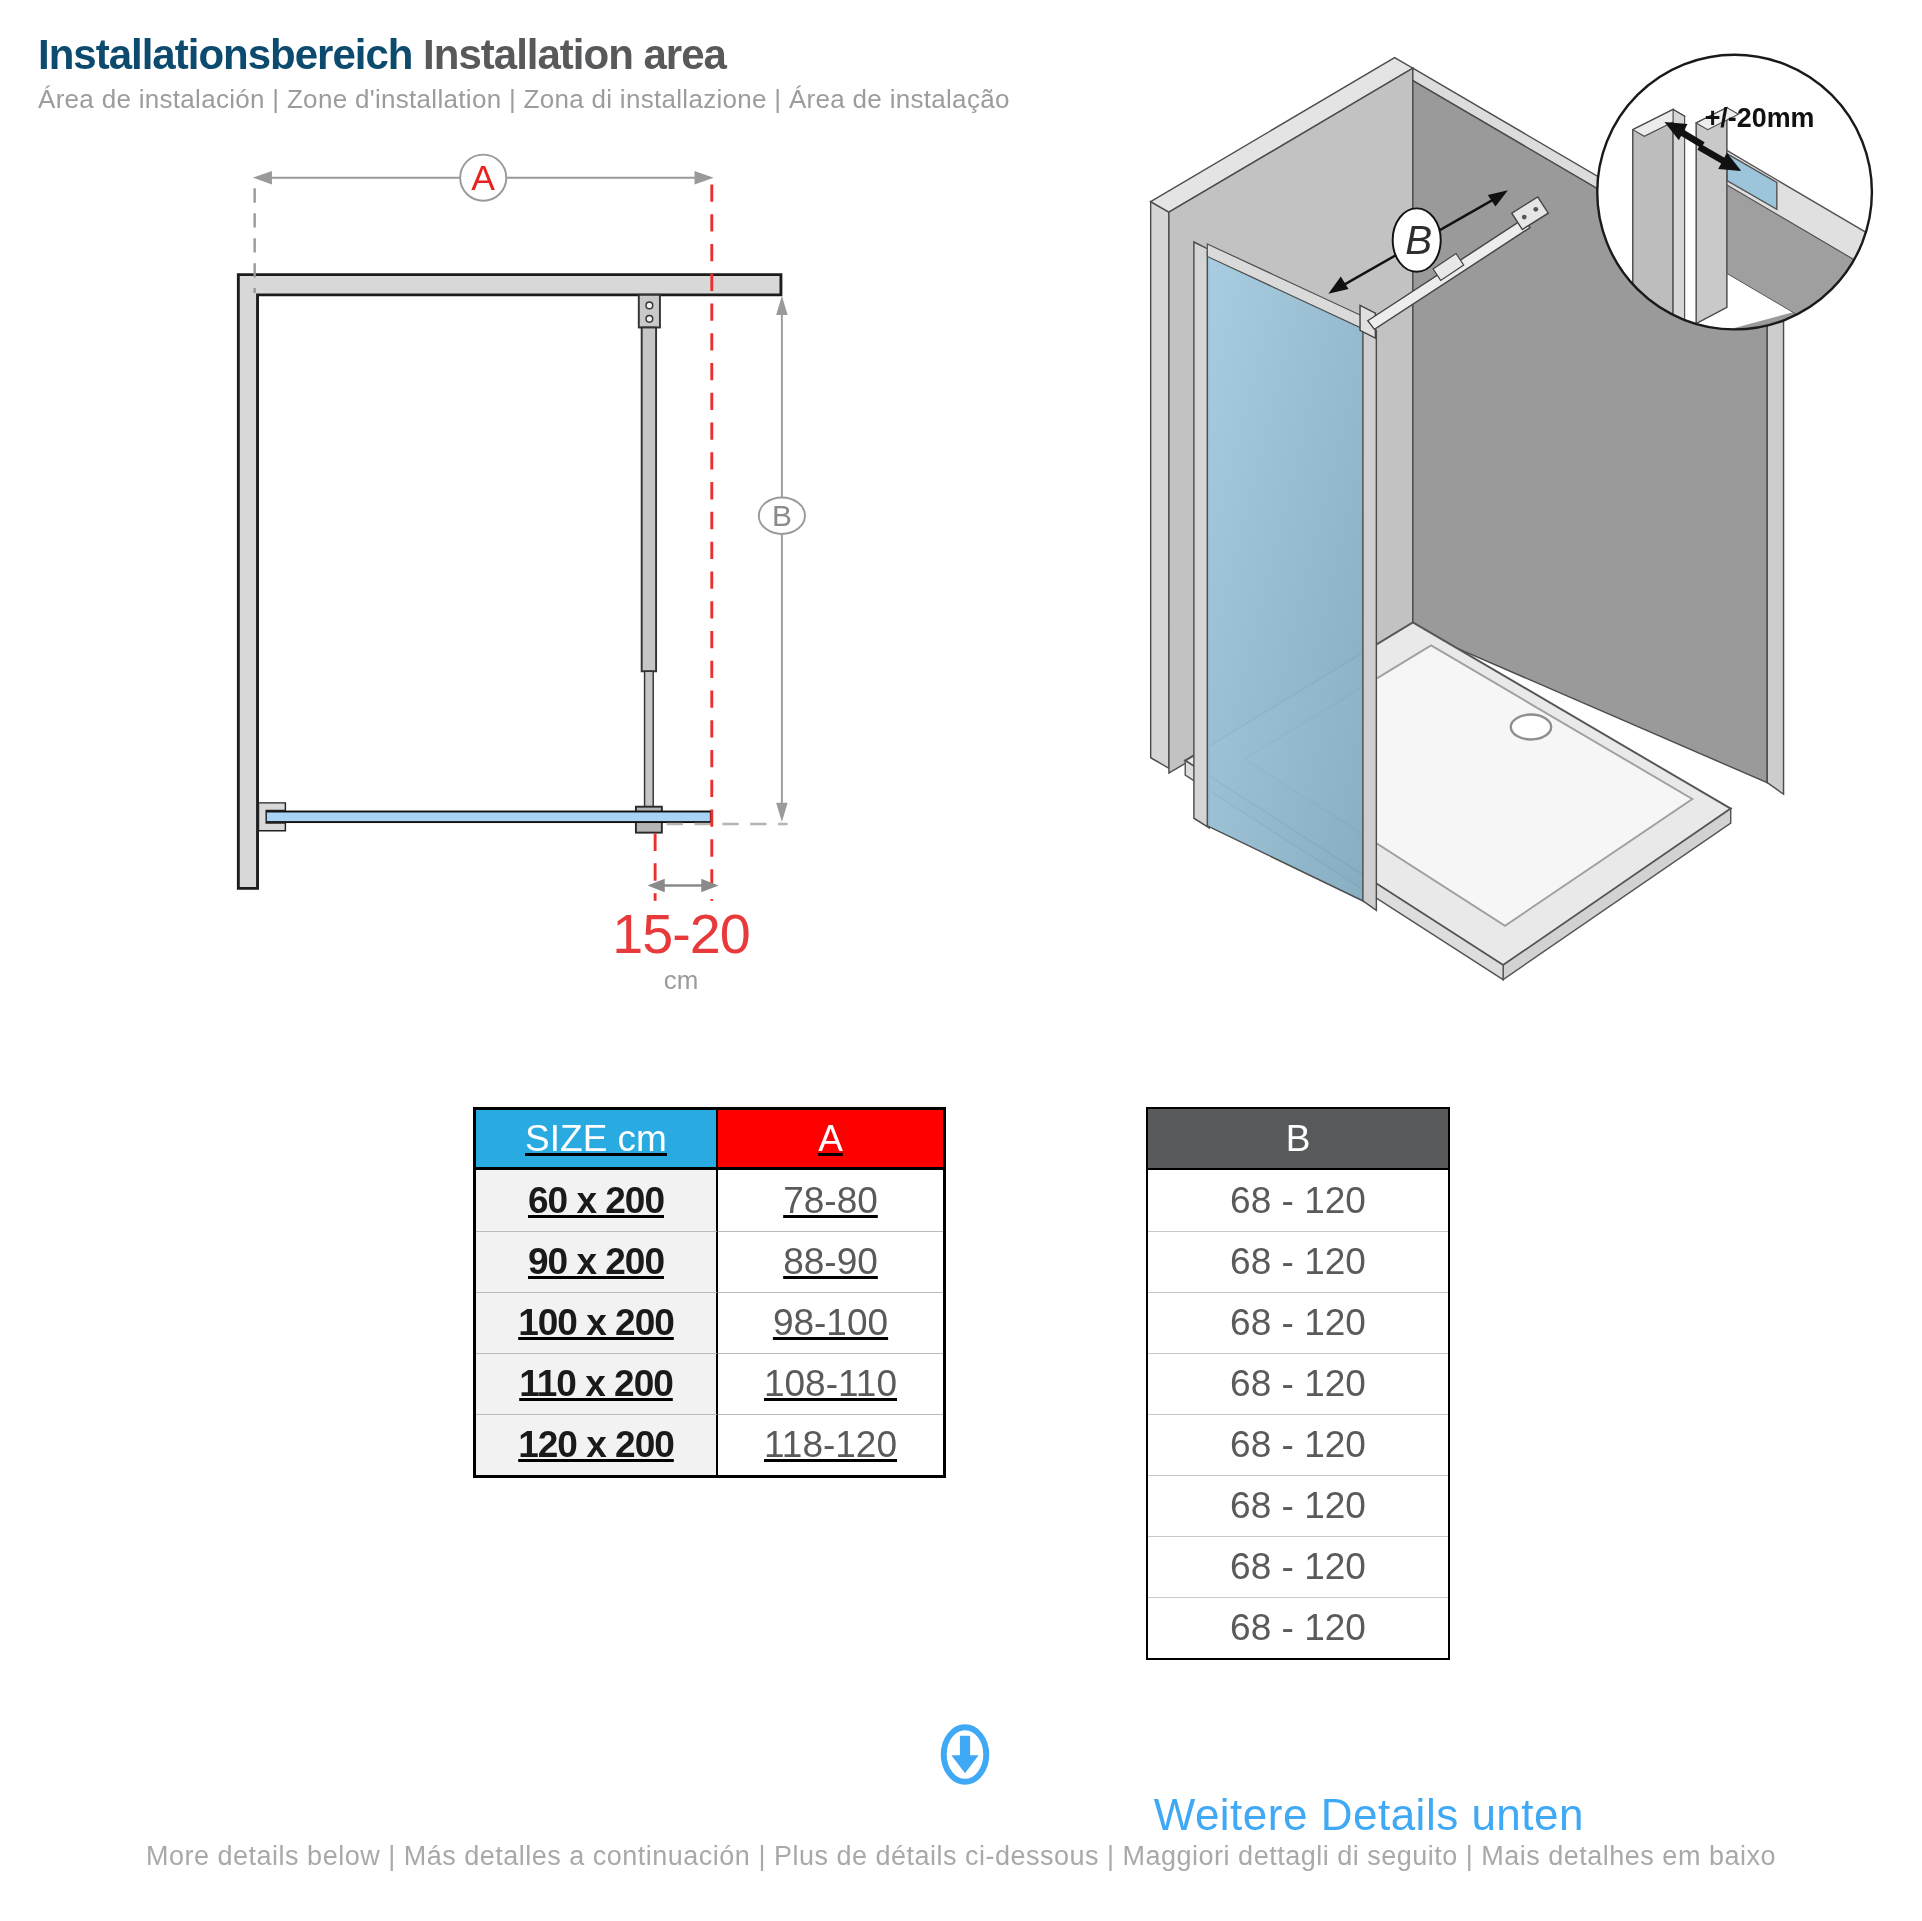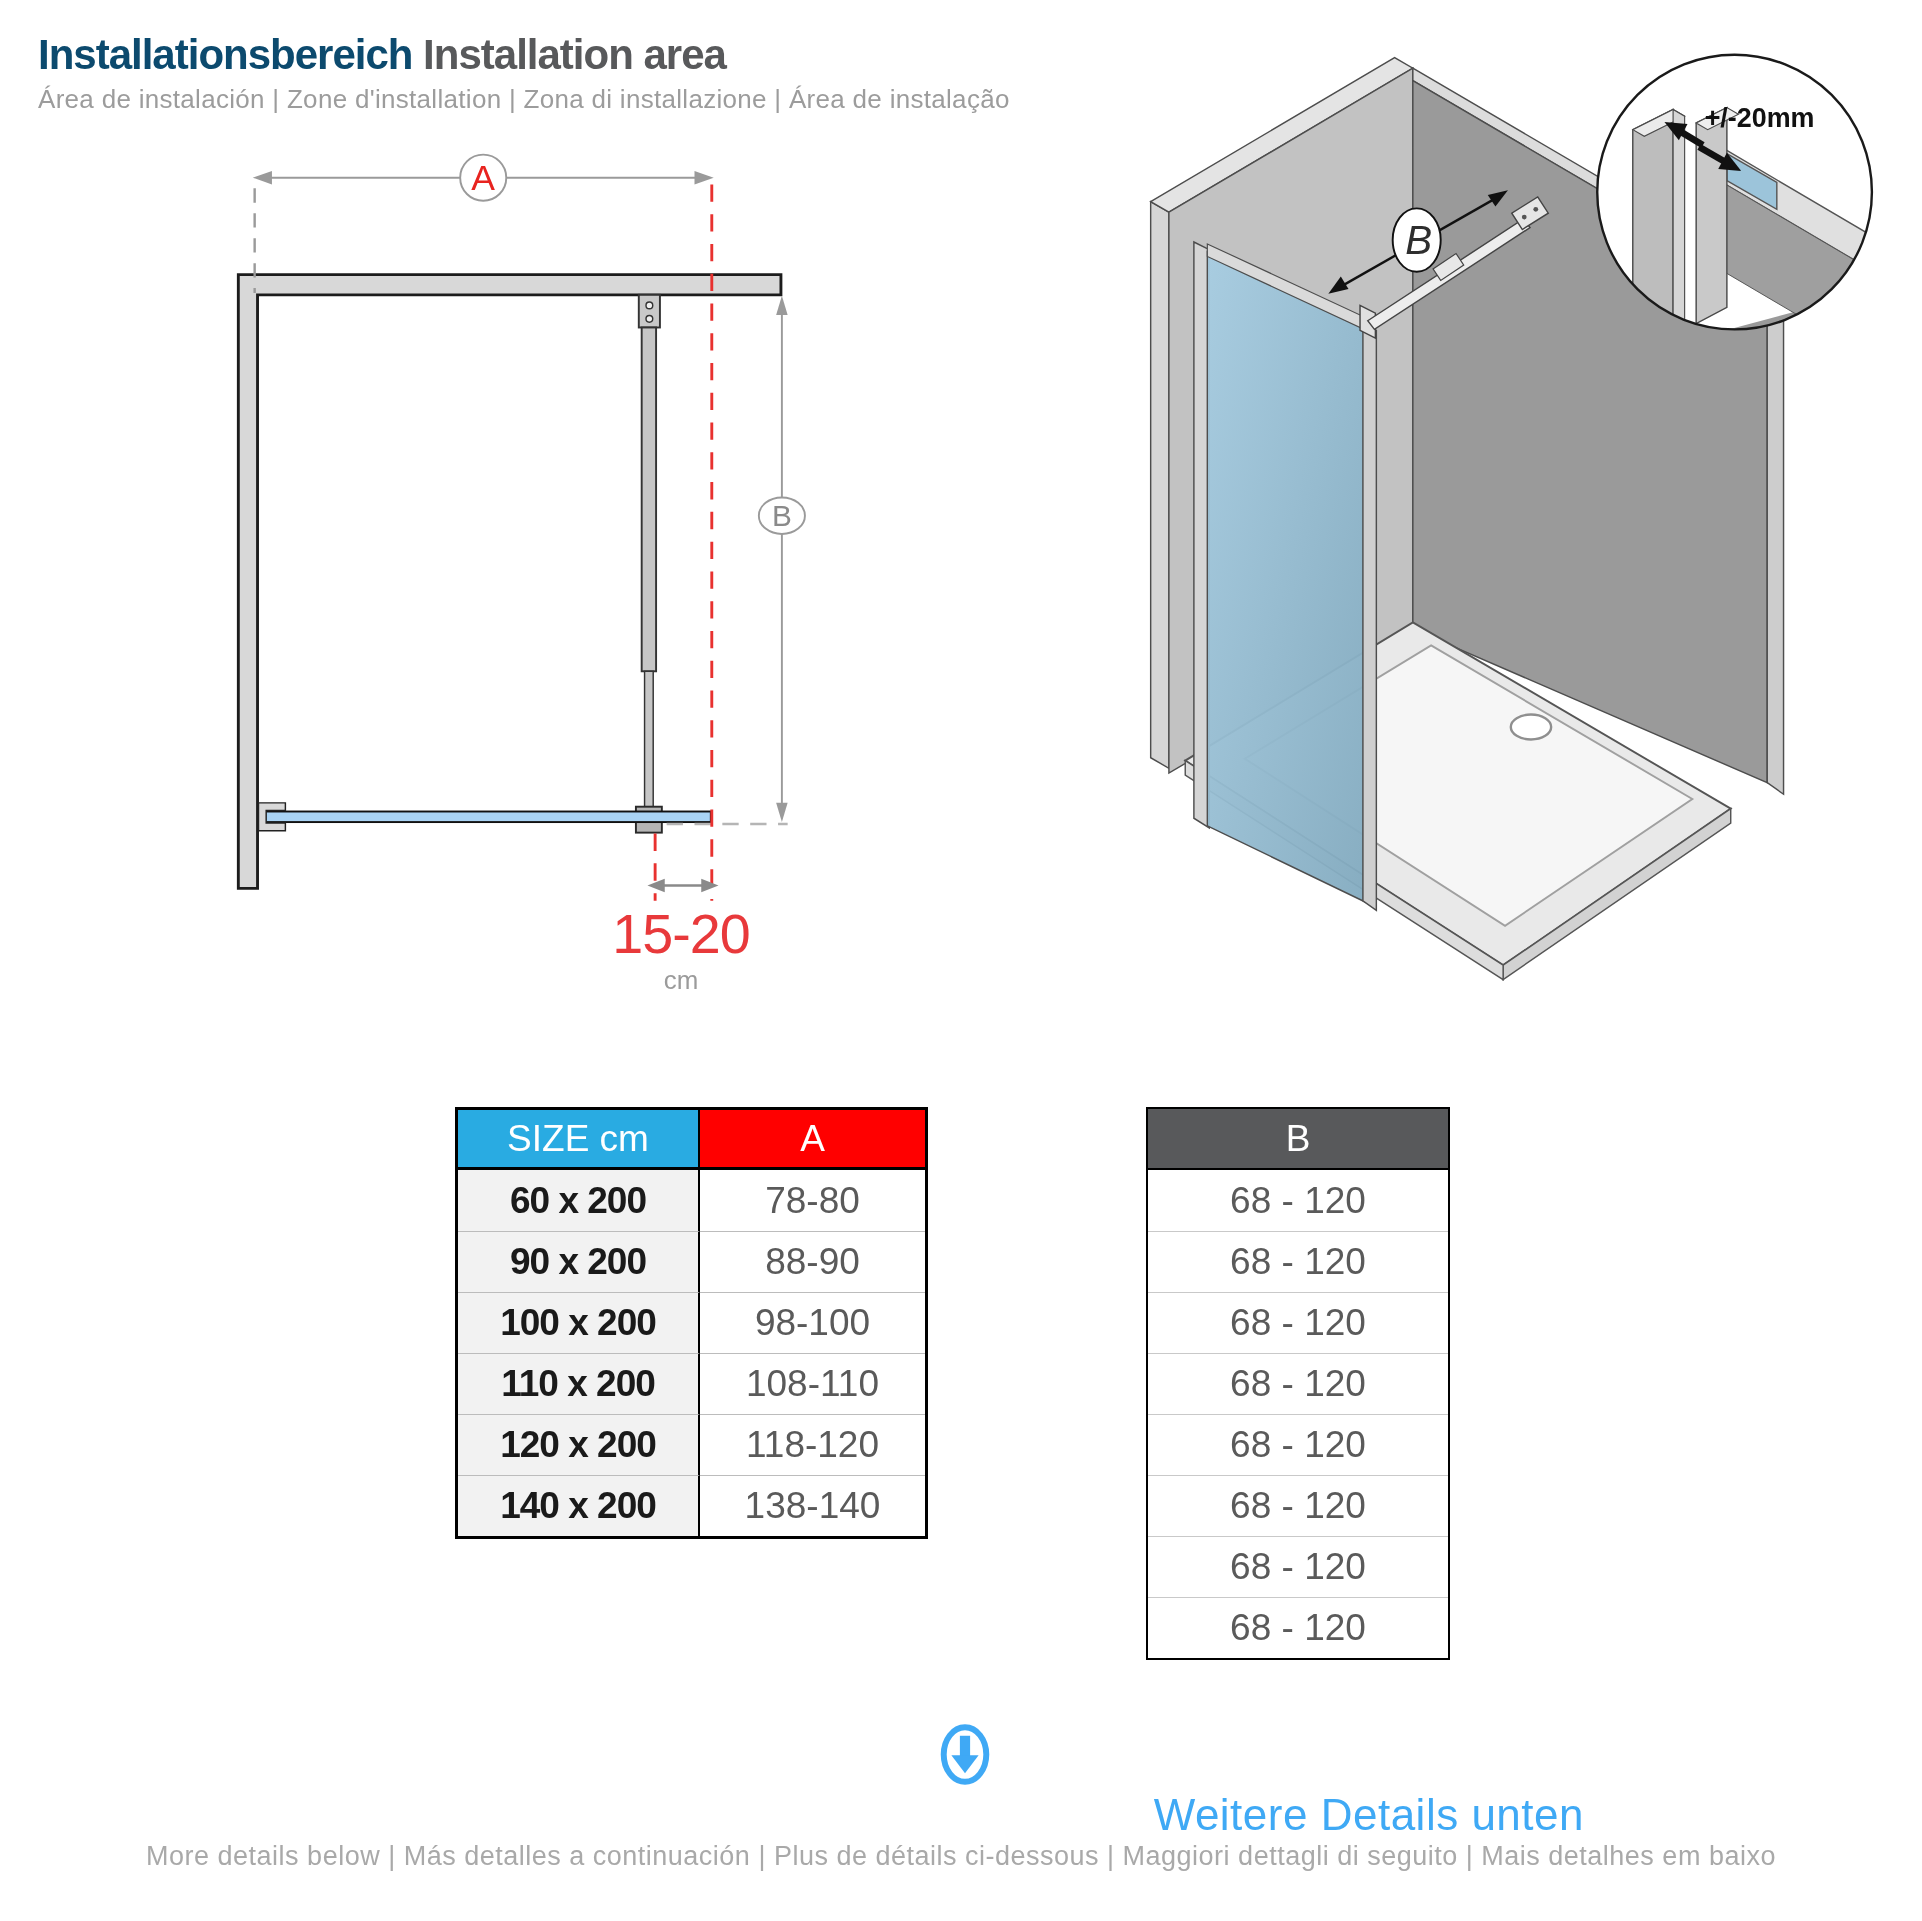--- a/index.html
+++ b/index.html
@@ -10,21 +10,21 @@
   .hdr{position:absolute;left:38px;top:33px;}
   .hdr .title{font-size:42px;font-weight:700;letter-spacing:-1px;color:#58595b;line-height:1.05;}
   .hdr .title .t-red{color:#0c4a6e;}
   .hdr .subtitle{font-size:26px;color:#9c9c9c;margin-top:6.7px;letter-spacing:0.3px;}
 
   
   .diagrams{position:absolute;left:0;top:0;width:1922px;height:1066px;}
 
   
   .tbl{position:absolute;box-sizing:border-box;border:3.8px solid #000;background:#fff;}
-  .size-tbl{left:455px;top:1107px;width:473px;}
+  .size-tbl{left:473px;top:1107px;width:473px;text-decoration:underline;}
   .b-tbl{left:1146px;top:1107px;width:304px;border-width:2.9px;}
   .trow{display:grid;}
   .size-tbl .trow{grid-template-columns:242px 1fr;}
   .b-tbl .trow{grid-template-columns:1fr;}
   .cell{display:flex;align-items:center;justify-content:center;box-sizing:border-box;}
   .hrow .cell{height:60px;font-size:37px;color:#fff;font-weight:400;border-bottom:3.8px solid #000;}
   .b-tbl .hrow .cell{border-bottom:2.9px solid #000;height:61px;}
   .h-size{background:#29abe2;}
   .h-a{background:#ff0000;}
   .h-b{background:#58595b;}
@@ -194,24 +194,20 @@
       <div class="cell c-a">98-100</div>
     </div>
     <div class="trow drow">
       <div class="cell c-size">110 x 200</div>
       <div class="cell c-a">108-110</div>
     </div>
     <div class="trow drow">
       <div class="cell c-size">120 x 200</div>
       <div class="cell c-a">118-120</div>
     </div>
-    <div class="trow drow">
-      <div class="cell c-size">140 x 200</div>
-      <div class="cell c-a">138-140</div>
-    </div>
   </div>
 
   <div class="tbl b-tbl">
     <div class="trow hrow">
       <div class="cell h-b">B</div>
     </div>
     <div class="trow drow">
       <div class="cell c-b">68 - 120</div>
     </div>
     <div class="trow drow">

